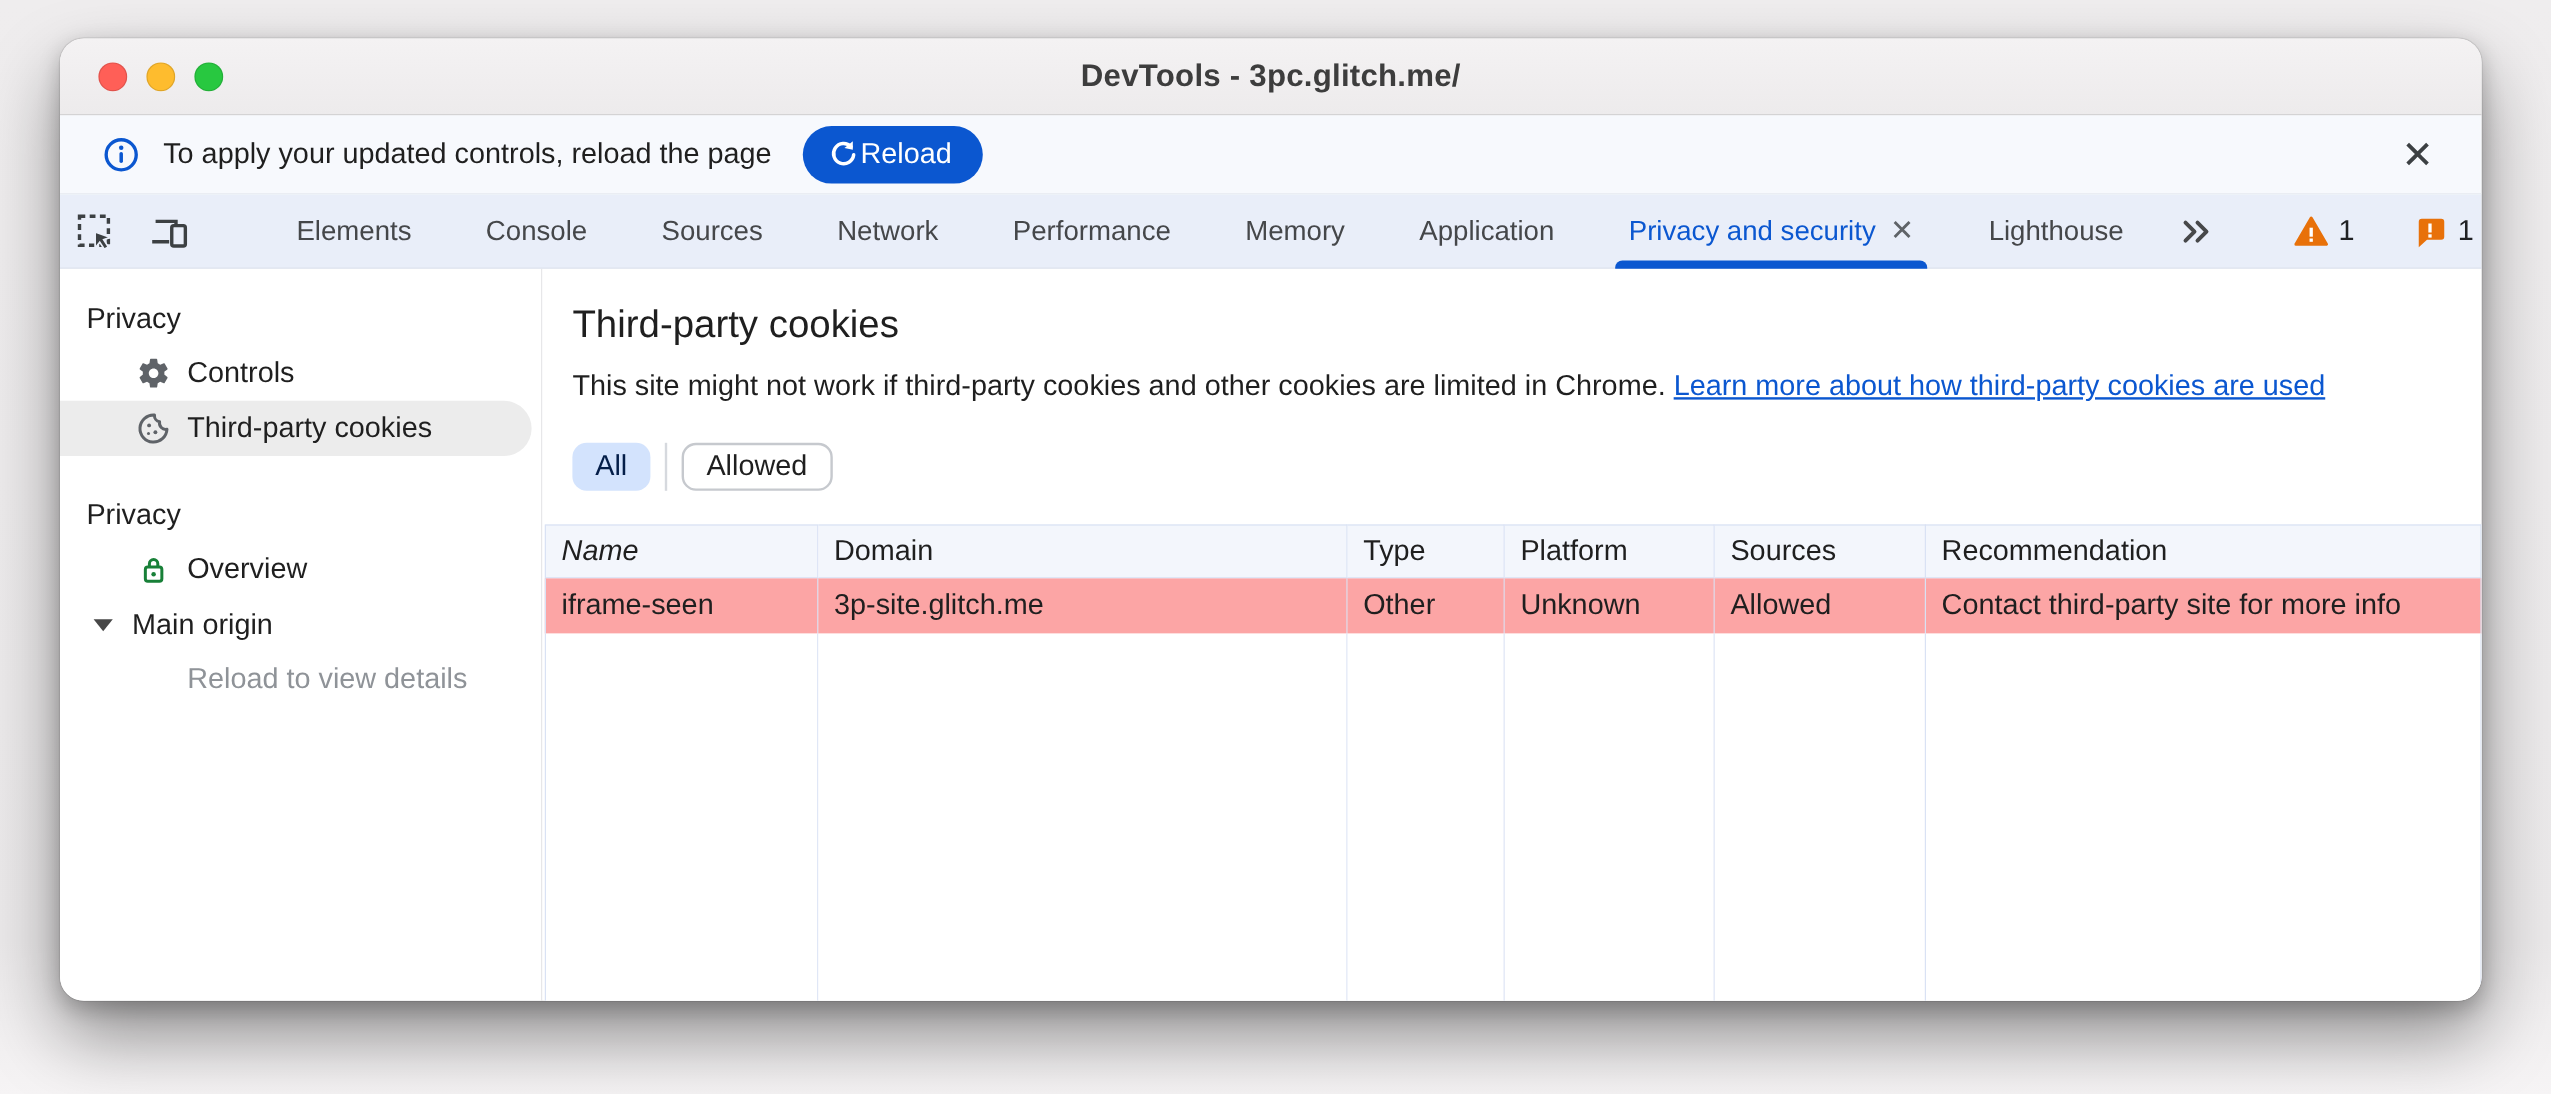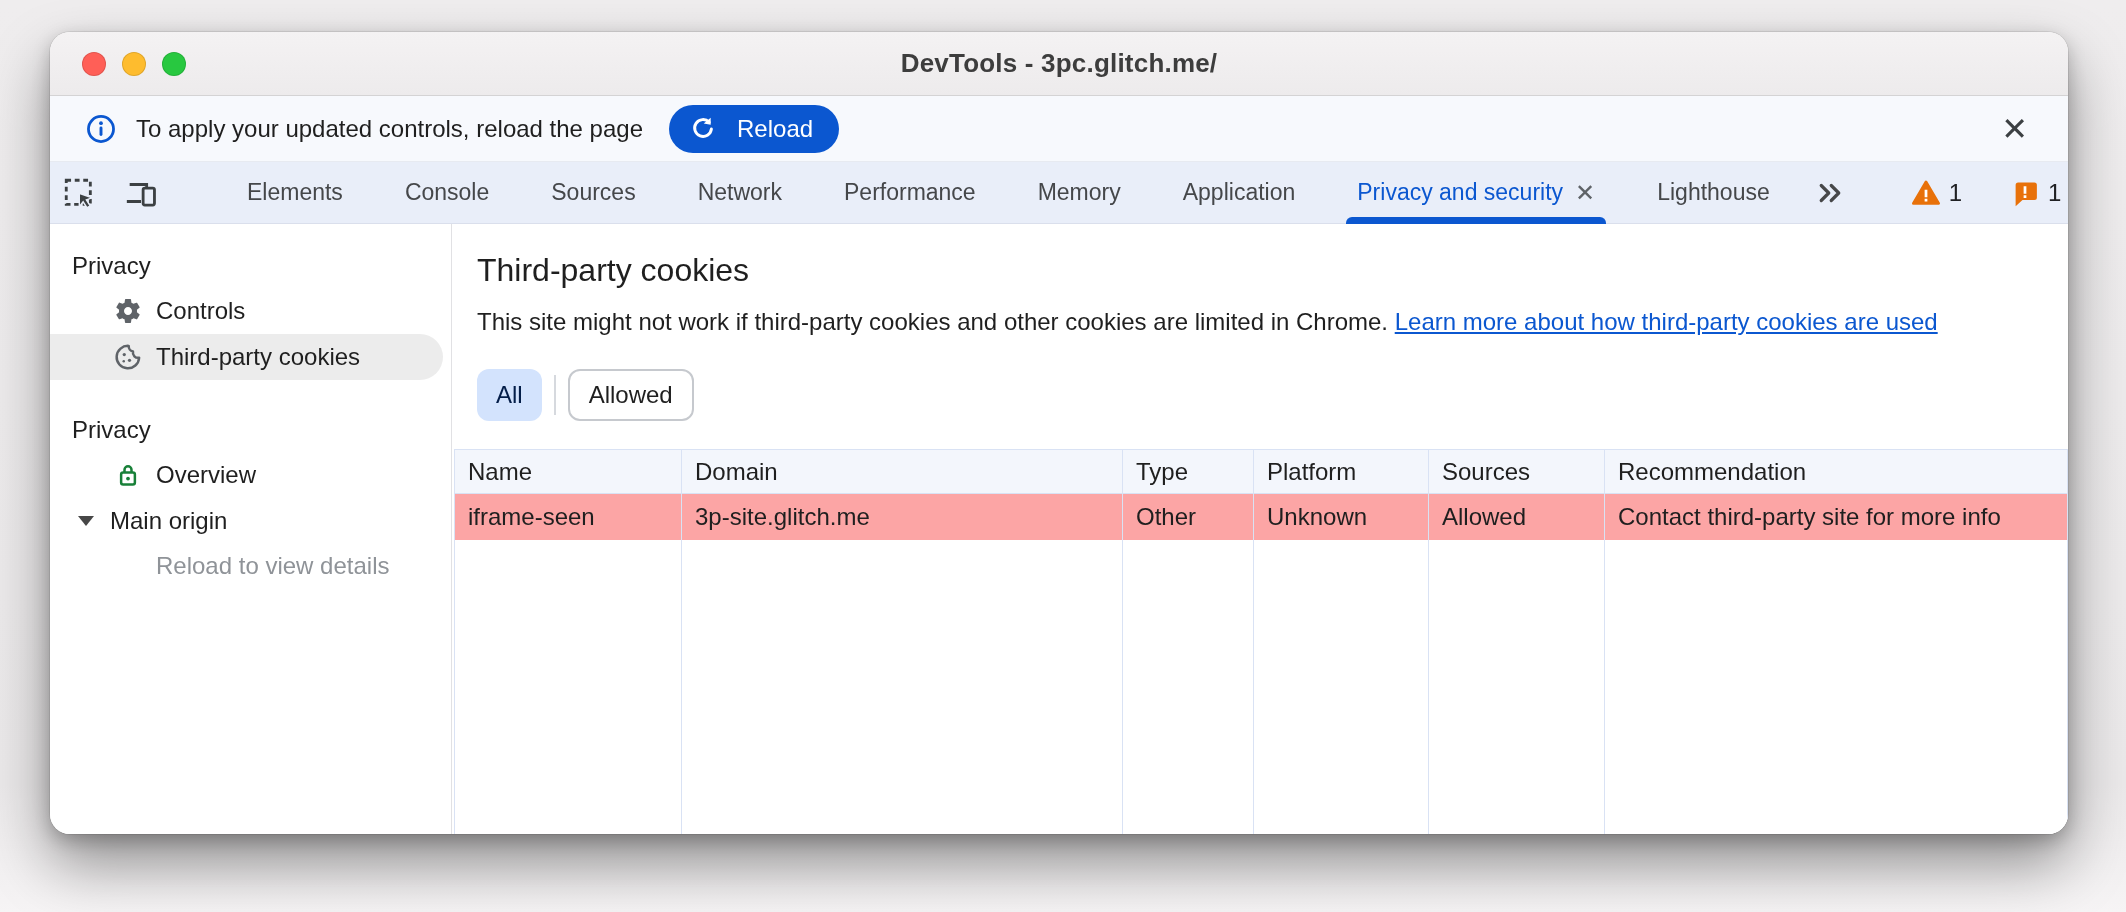--- a/index.html
+++ b/index.html
@@ -38,21 +38,21 @@
   .titlebar .title{font-size:26px;font-weight:700;color:#3d3d3d;letter-spacing:.2px;}
   
   .infobar{
     height:66px;flex:0 0 66px;background:var(--infobar-bg);
     display:flex;align-items:center;padding:0 36px 0 34px;border-bottom:1px solid #e7eaf1;
   }
   .infobar .msg{font-size:24px;color:#1f1f1f;margin-left:18px;}
   .reload-btn{
     margin-left:26px;height:48px;padding:0 26px 0 20px;border:none;border-radius:24px;
     background:var(--accent-blue);color:#fff;font-size:24px;font-family:inherit;
-    display:inline-flex;align-items:center;gap:20px;cursor:pointer;
+    display:inline-flex;align-items:center;gap:0;cursor:pointer;
   }
   .spacer{flex:1;}
   .infobar-close{font-size:32px;color:#3c4043;line-height:1;cursor:pointer;padding:4px;}
   
   .tabbar{
     height:62px;flex:0 0 62px;background:var(--tabbar-bg);
     display:flex;align-items:center;padding:0 14px 0 12px;border-bottom:1px solid #dadfec;gap:28px;
   }
   .tool-ic{display:inline-flex;align-items:center;justify-content:center;width:44px;height:44px;cursor:pointer;}
   .vdiv{width:1px;height:34px;background:#c9cedb;margin:0 8px;}
@@ -82,39 +82,39 @@
   .side-note{height:44px;display:flex;align-items:center;padding-left:106px;font-size:24px;color:#8f9398;}
   .sec-gap{height:28px;}
   
   .main{flex:1;display:flex;flex-direction:column;min-width:0;background:#fff;}
   .main-header{padding:28px 40px 0 25px;}
   .h1{font-size:32px;font-weight:500;color:#1f1f1f;}
   .desc{margin-top:16px;font-size:24px;color:#1f1f1f;line-height:34px;}
   .desc a{color:var(--accent-blue);text-decoration:underline;cursor:pointer;}
   .chips{margin-top:30px;display:flex;align-items:center;}
   .chip{
-    height:52px;display:inline-flex;align-items:center;padding:12px 19px;border-radius:12px;
+    height:40px;display:inline-flex;align-items:center;padding:12px 19px;border-radius:12px;
     font-size:24px;cursor:pointer;
   }
   .chip.sel{background:var(--chip-selected-bg);color:var(--chip-selected-text);font-weight:500;}
   .chip.plain{background:#fff;border:2px solid #c6c9ce;color:#1f1f1f;}
   .chip-div{width:2px;height:40px;background:#d6d9de;margin:0 12px;}
   
   .gridwrap{margin-top:28px;margin-left:2px;flex:1;min-height:0;}
   .grid{
     display:grid;height:100%;
     grid-template-columns:228px 441px 131px 175px 176px 1fr;
     grid-template-rows:45px 46px 1fr;
   }
   .th{
     background:var(--table-header-bg);border-top:1px solid var(--table-border);
     border-bottom:1px solid var(--table-border);border-right:1px solid var(--table-border);
     display:flex;align-items:center;padding-left:13px;font-size:24px;color:#1f1f1f;
   }
-  .th:first-child{border-left:1px solid var(--table-border);}
+  .th:first-child{border-left:1px solid var(--table-border);font-style:italic;}
   .td{
     border-right:1px solid var(--table-border);display:flex;align-items:center;
     padding-left:13px;font-size:24px;color:#1f1f1f;background:#fca5a5;
   }
   .td.c1{border-left:1px solid var(--table-border);}
   .fill{border-right:1px solid var(--table-border);background:#fff;}
   .fill.c1{border-left:1px solid var(--table-border);}
 </style>
 </head>
 <body>

